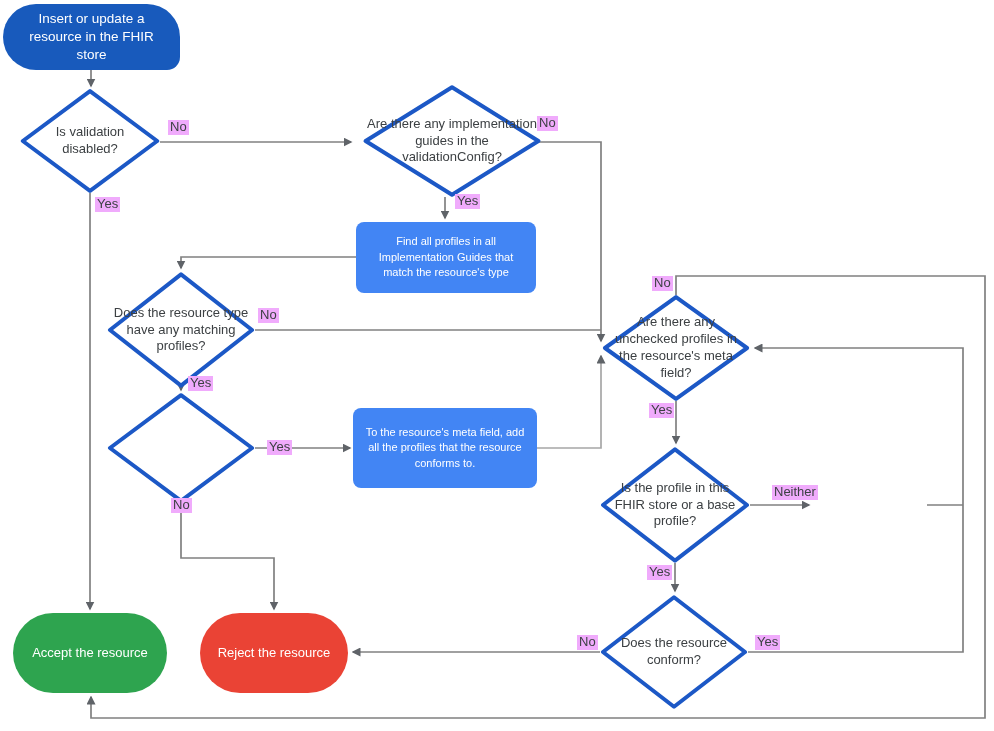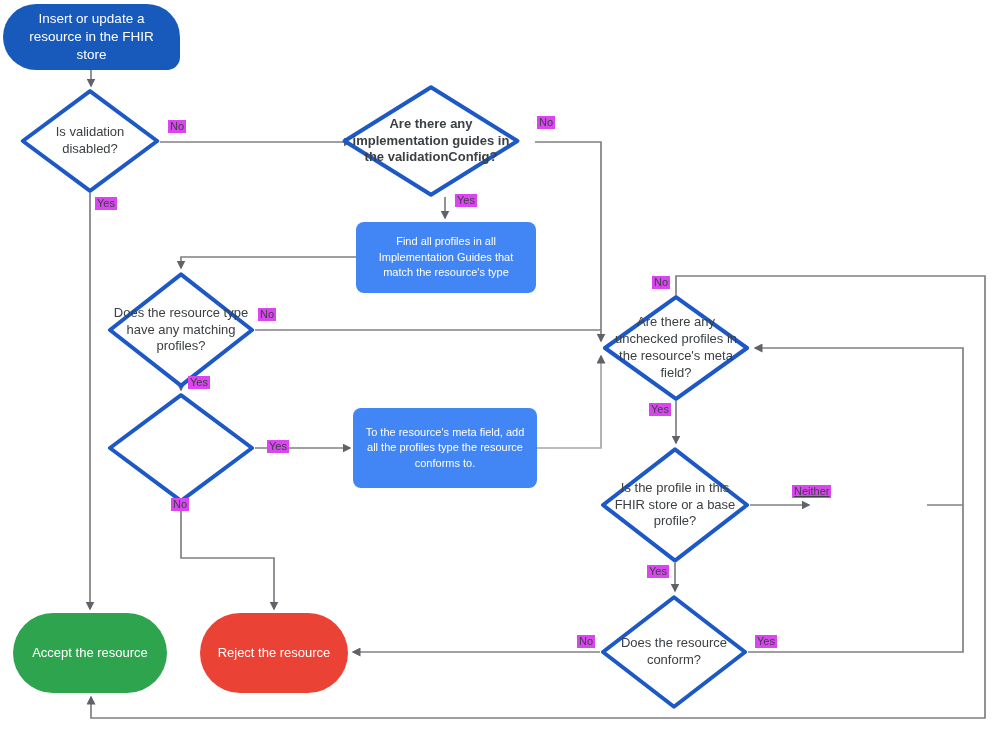--- a/index.html
+++ b/index.html
@@ -27,21 +27,21 @@
   .start{background:var(--start-node);border-radius:33px 33px 13px 33px;}
   .accept{background:var(--accept-node);border-radius:40px;font-size:13px;}
   .reject{background:var(--reject-node);border-radius:40px;font-size:13px;text-align:right;}
   .process{background:var(--process-node);border-radius:8px;color:var(--text-light);
            font-size:11px;line-height:1.4;padding:0 10px;}
   .diamond{color:var(--text-dark);font-size:13px;line-height:1.3;}
   .diamond svg.shape{position:absolute;left:0;top:0;width:100%;height:100%;}
   .diamond svg.shape polygon{fill:var(--decision-fill);stroke:var(--decision-border);
            stroke-width:4px;stroke-linejoin:round;vector-effect:non-scaling-stroke;}
   .diamond .label{position:relative;width:88%;z-index:1;}
-  .edge-label{position:absolute;font-size:11px;color:var(--text-dark);background:#d946ef;
+  .edge-label{position:absolute;font-size:13px;color:var(--text-dark);background:#f0abfc;
            padding:0 2px;line-height:1.15;z-index:2;white-space:nowrap;}
 </style>
 </head>
 <body>
 
 <div class="canvas">
 
   <svg class="connectors" width="994" height="731" viewBox="0 0 994 731" xmlns="http://www.w3.org/2000/svg">
     <defs>
       <marker id="arr" markerUnits="userSpaceOnUse" markerWidth="9" markerHeight="9" refX="7.5" refY="4.5" orient="auto">
@@ -72,21 +72,21 @@
     <svg class="shape" viewBox="0 0 100 100" preserveAspectRatio="none">
       <polygon points="50,2 98,50 50,98 2,50"></polygon>
     </svg>
     <div class="label">Is validation disabled?</div>
   </div>
 
   <div class="node stadium start" style="left:3px;top:4px;width:177px;height:66px;">
     <span>Insert or update a resource in the FHIR store</span>
   </div>
 
-  <div class="node diamond" style="left:341px;top:85px;width:180px;height:112px;font-weight:bold;">
+  <div class="node diamond" style="left:362px;top:85px;width:180px;height:112px;">
     <svg class="shape" viewBox="0 0 100 100" preserveAspectRatio="none">
       <polygon points="50,2 98,50 50,98 2,50"></polygon>
     </svg>
     <div class="label" style="width:96%;">Are there any implementation guides in the validationConfig?</div>
   </div>
 
   <div class="node process" style="left:356px;top:222px;width:180px;height:71px;">
     <span>Find all profiles in all Implementation Guides that match the resource's type</span>
   </div>
 
@@ -97,21 +97,21 @@
     <div class="label" style="width:96%;">Does the resource type have any matching profiles?</div>
   </div>
 
   <div class="node diamond" style="left:107px;top:393px;width:148px;height:110px;">
     <svg class="shape" viewBox="0 0 100 100" preserveAspectRatio="none">
       <polygon points="50,2 98,50 50,98 2,50"></polygon>
     </svg>
   </div>
 
   <div class="node process" style="left:353px;top:408px;width:184px;height:80px;">
-    <span>To the resource's meta field, add all the profiles type the resource conforms to.</span>
+    <span>To the resource's meta field, add all the profiles that the resource conforms to.</span>
   </div>
 
   <div class="node diamond" style="left:602px;top:295px;width:148px;height:106px;">
     <svg class="shape" viewBox="0 0 100 100" preserveAspectRatio="none">
       <polygon points="50,2 98,50 50,98 2,50"></polygon>
     </svg>
     <div class="label" style="width:92%;">Are there any unchecked profiles in the resource's meta field?</div>
   </div>
 
   <div class="node diamond" style="left:600px;top:447px;width:150px;height:116px;">
@@ -140,18 +140,18 @@
   <span class="edge-label" style="left:168px;top:120px;">No</span>
   <span class="edge-label" style="left:95px;top:197px;">Yes</span>
   <span class="edge-label" style="left:537px;top:116px;">No</span>
   <span class="edge-label" style="left:455px;top:194px;">Yes</span>
   <span class="edge-label" style="left:258px;top:308px;">No</span>
   <span class="edge-label" style="left:188px;top:376px;">Yes</span>
   <span class="edge-label" style="left:267px;top:440px;">Yes</span>
   <span class="edge-label" style="left:171px;top:498px;">No</span>
   <span class="edge-label" style="left:652px;top:276px;">No</span>
   <span class="edge-label" style="left:649px;top:403px;">Yes</span>
-  <span class="edge-label" style="left:792px;top:485px;text-decoration:underline;">Neither</span>
+  <span class="edge-label" style="left:772px;top:485px;">Neither</span>
   <span class="edge-label" style="left:647px;top:565px;">Yes</span>
   <span class="edge-label" style="left:577px;top:635px;">No</span>
   <span class="edge-label" style="left:755px;top:635px;">Yes</span>
 
 </div>
 
 </body></html>

